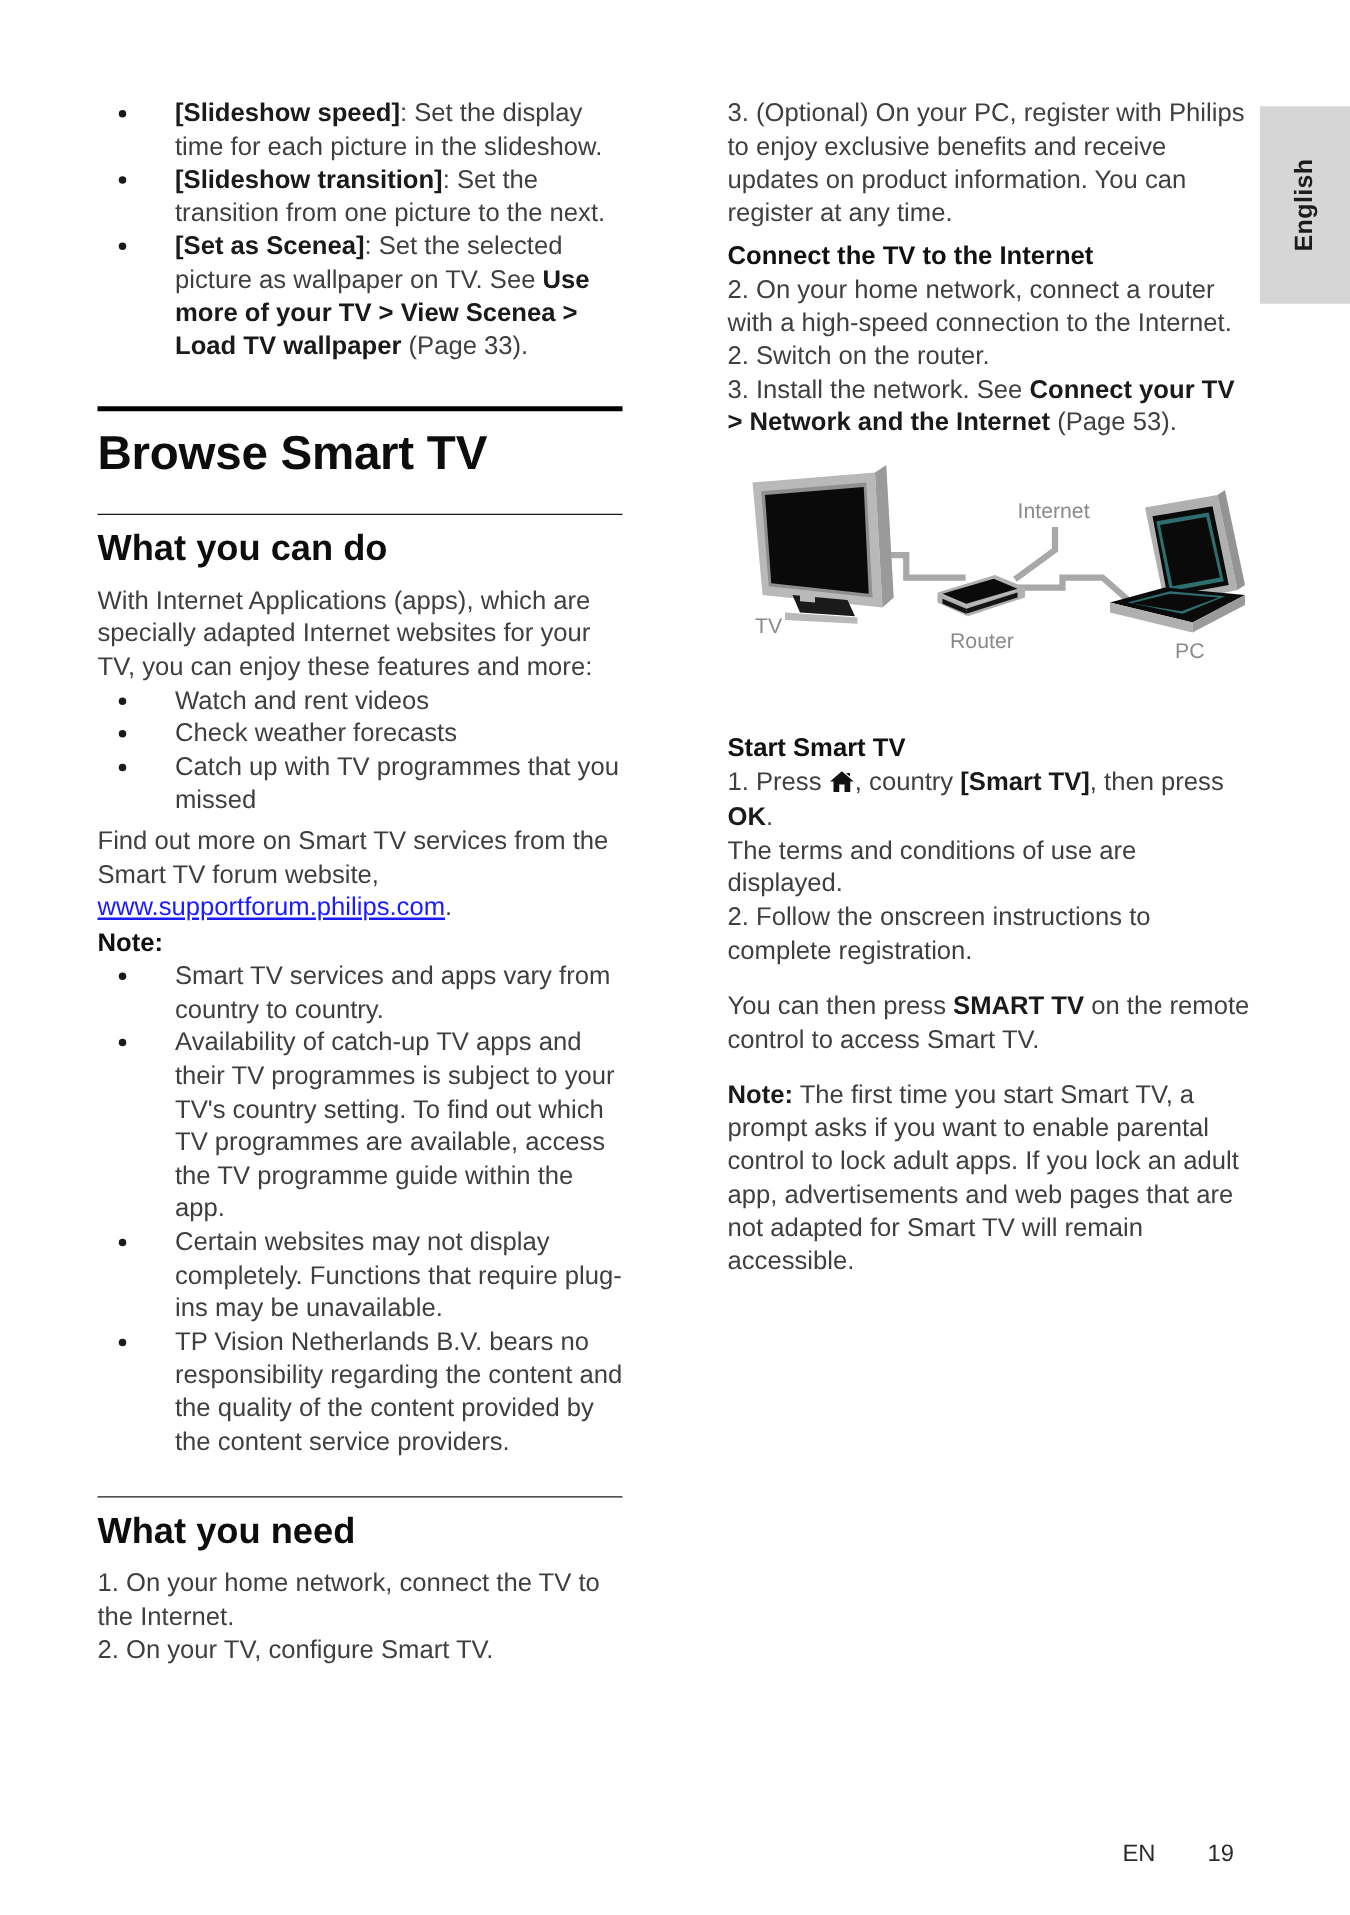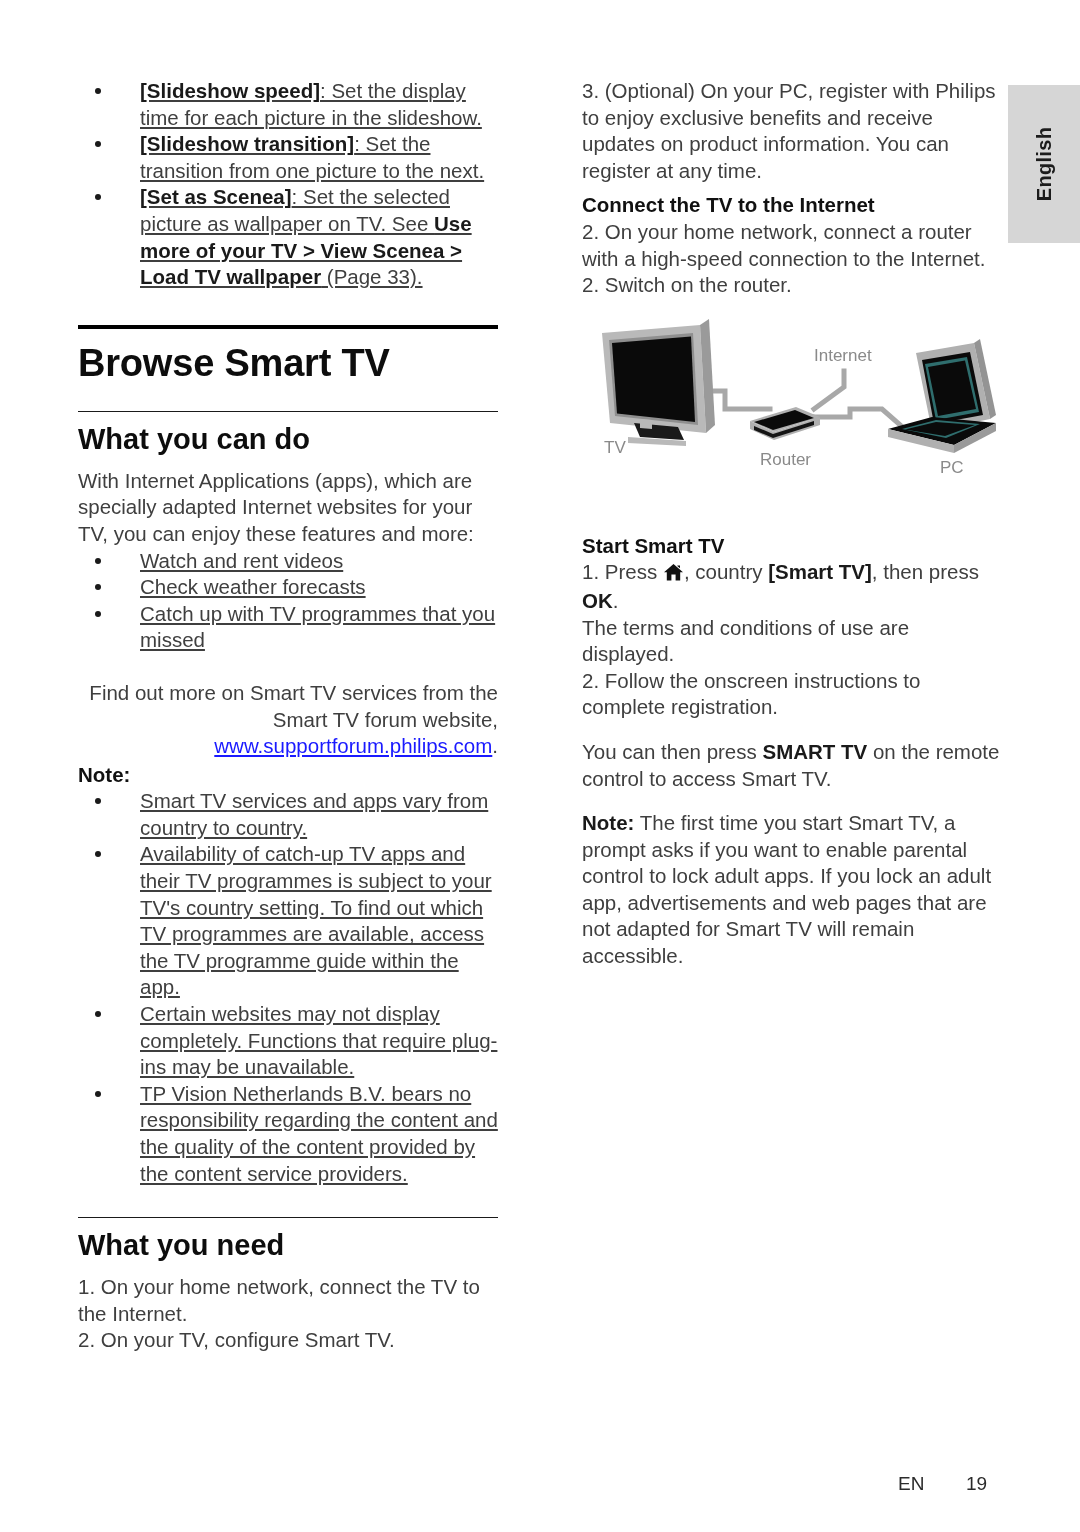--- a/index.html
+++ b/index.html
@@ -69,21 +69,20 @@
 
   ul.bullets {
     list-style: none;
     margin: 0 0 0 0;
     padding: 0;
   }
   ul.bullets li {
     position: relative;
     padding-left: 62px;
     margin-bottom: 0px;
-    text-decoration: underline;
   }
   ul.bullets li::before {
     content: "";
     position: absolute;
     left: 17px;
     top: 10px;
     width: 6px;
     height: 6px;
     border-radius: 50%;
     background: #1a1a1a;
@@ -197,21 +196,21 @@
     <h2 class="section">What you can do</h2>
 
     <p class="para-tight">With Internet Applications (apps), which are specially adapted Internet websites for your TV, you can enjoy these features and more:</p>
 
     <ul class="bullets" style="margin-top:0px;">
       <li>Watch and rent videos</li>
       <li>Check weather forecasts</li>
       <li>Catch up with TV programmes that you missed</li>
     </ul>
 
-    <p class="para-tight" style="margin-top:26px;text-align:right;">
+    <p class="para-tight" style="margin-top:6px;">
       <span>Find out more on Smart TV services from the Smart TV forum website, </span><a class="weblink" href="#">www.supportforum.philips.com</a><span>.</span>
     </p>
 
     <h3 class="subsection" style="margin-top:2px;">Note:</h3>
 
     <ul class="bullets">
       <li>Smart TV services and apps vary from country to country.</li>
       <li>Availability of catch-up TV apps and their TV programmes is subject to your TV's country setting. To find out which TV programmes are available, access the TV programme guide within the app.</li>
       <li>Certain websites may not display completely. Functions that require plug-ins may be unavailable.</li>
       <li>TP Vision Netherlands B.V. bears no responsibility regarding the content and the quality of the content provided by the content service providers.</li>
@@ -226,20 +225,23 @@
   </div>
 
   <div class="col col-right">
 
     <div class="txt">3. (Optional) On your PC, register with Philips to enjoy exclusive benefits and receive updates on product information. You can register at any time.</div>
 
     <h3 class="subsection" style="margin-top:8px;">Connect the TV to the Internet</h3>
 
     <div class="txt">2. On your home network, connect a router with a high-speed connection to the Internet.</div>
     <div class="txt">2. Switch on the router.</div>
+    <div class="txt">
+      <span>3. Install the network. See </span><span class="b">Connect your TV &gt; Network and the Internet</span><span> (Page 53).</span>
+    </div>
 
     <div class="diagram">
       <svg width="420" height="200" viewBox="0 0 420 200" xmlns="http://www.w3.org/2000/svg">
 
         <g fill="none" stroke="#a8a8a8" stroke-width="5" stroke-linecap="square">
 
           <path d="M125 78 L143 78 L143 96 L188 96"></path>
 
           <path d="M262 58 L262 74 L232 96"></path>
 

